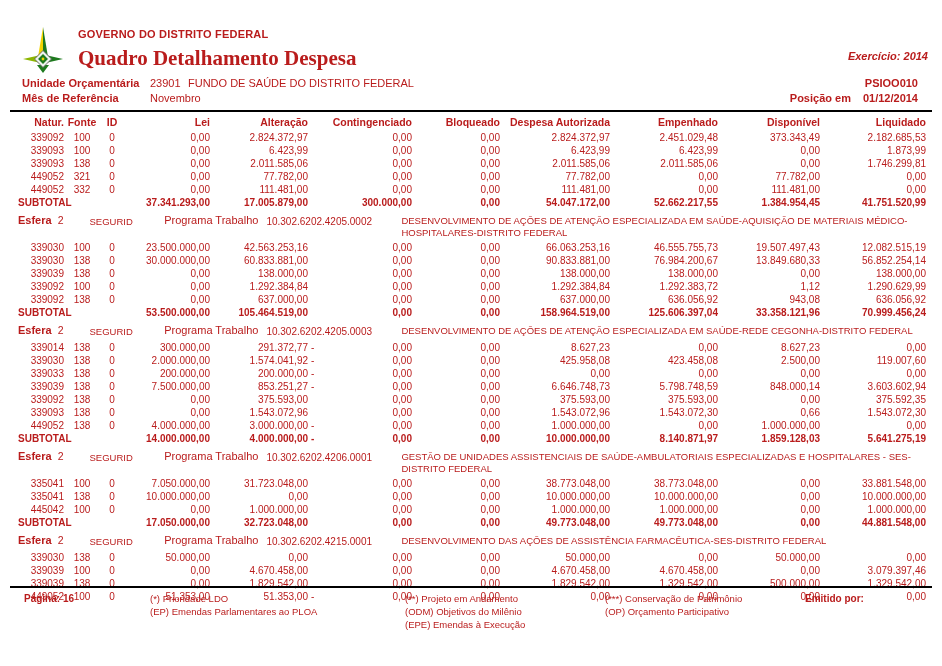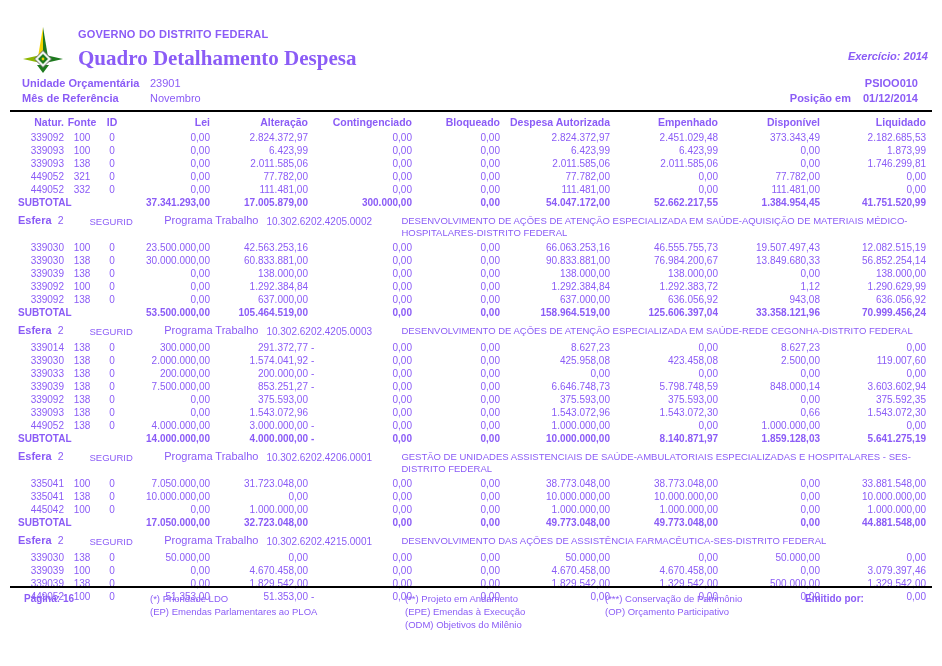--- a/index.html
+++ b/index.html
@@ -1,21 +1,21 @@
 <!DOCTYPE html>
 <html><head>
 <meta charset="utf-8">
 <style>
   * { box-sizing: border-box; margin: 0; padding: 0; }
   html,body { background:#e9e9e9; }
   .page {
     width: 942px; height: 666px;
     background: #ffffff;
     font-family: "Liberation Sans", sans-serif;
-    color: #8b5cf6;
+    color: #b91c1c;
     position: relative;
     overflow: hidden;
     margin: 0 auto;
   }
   
   .hdr-top { display:flex; align-items:flex-start; padding:26px 14px 0 22px; }
   .logo { width:42px; height:48px; margin-right:14px; flex:0 0 auto; }
   .hdr-titles { padding-top:2px; }
   .org { font-size:11px; font-weight:bold; letter-spacing:.2px; }
   .title { font-family:"Liberation Serif", serif; font-size:21px; font-weight:bold; margin-top:6px; }
@@ -79,20 +79,21 @@
     </div>
     <div class="hdr-right">
       <div class="exercicio">Exercício: 2014</div>
     </div>
   </div>
 
   <div class="meta">
     <div class="meta-row">
       <span class="meta-label">Unidade Orçamentária</span>
       <span class="meta-code">23901</span>
+      <span>FUNDO DE SAÚDE DO DISTRITO FEDERAL</span>
       <span class="meta-right">PSIOO010</span>
     </div>
     <div class="meta-row">
       <span class="meta-label">Mês de Referência</span>
       <span>Novembro</span>
       <span class="meta-right">
         <span>Posição em</span>
         <span>01/12/2014</span>
       </span>
     </div>
@@ -543,22 +544,22 @@
       <div class="pagina">
         <span>Página:</span>
         <span>16</span>
       </div>
       <div class="legend-col1" id="legend-col1">
           <div>(*)  Prioridade LDO</div>
           <div>(EP)  Emendas Parlamentares ao PLOA</div>
         </div>
       <div class="legend-col2" id="legend-col2">
           <div>(**)  Projeto em Andamento</div>
+          <div>(ODM) Objetivos do Milênio</div>
           <div>(EPE) Emendas à Execução</div>
-          <div>(ODM) Objetivos do Milênio</div>
         </div>
       <div class="legend-col3" id="legend-col3">
           <div>(***)  Conservação de Patrimônio</div>
           <div>(OP) Orçamento Participativo</div>
         </div>
       <div class="emitido">Emitido por:</div>
     </div>
   </div>
 
 </div>

